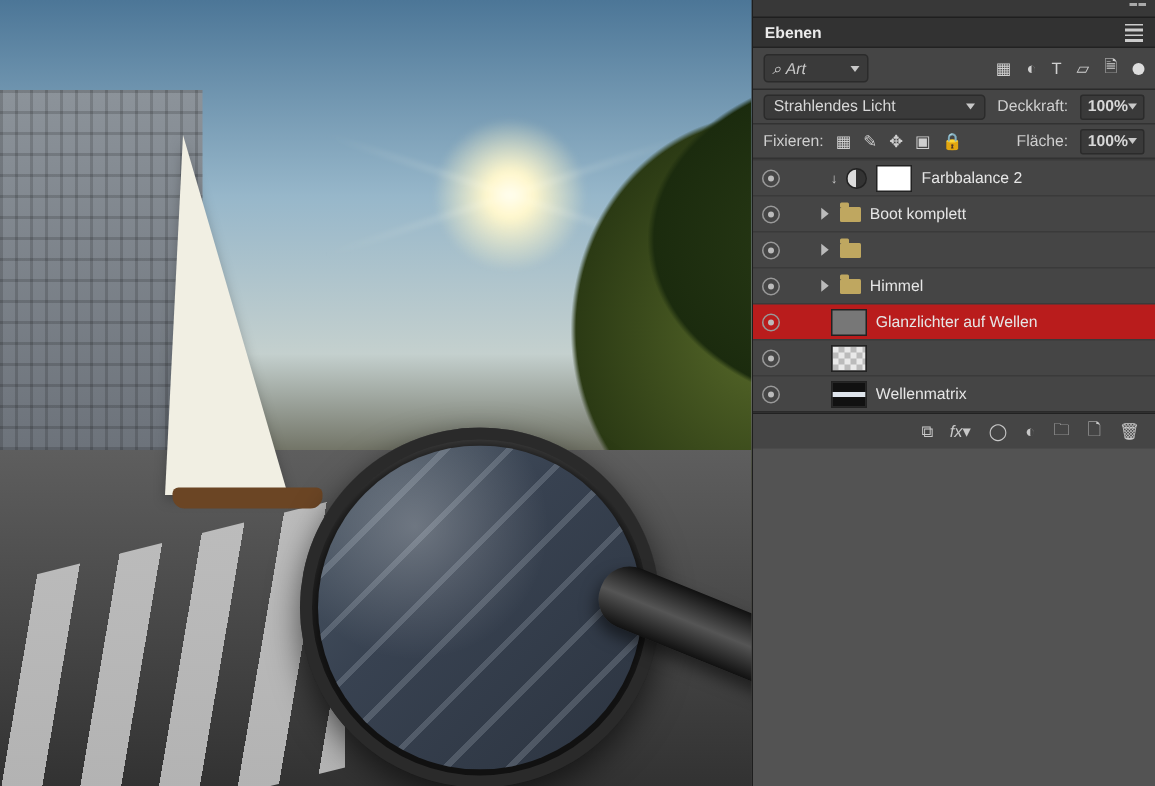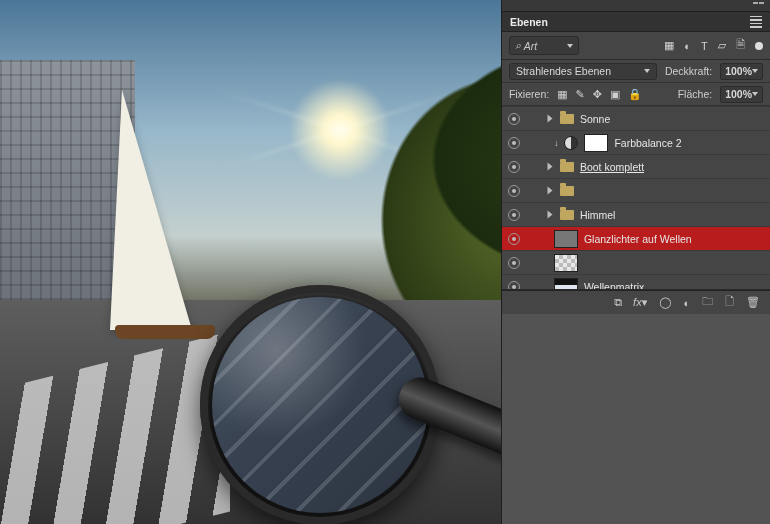--- a/index.html
+++ b/index.html
@@ -146,21 +146,21 @@
   .eye::after{content:"";position:absolute;inset:3px;border-radius:50%;background:#bbb}
   .disc{width:0;height:0;border-left:4px solid transparent;border-right:4px solid transparent;border-top:5px solid #bbb;transform:rotate(-90deg)}
   .folder{width:14px;height:10px;background:#bfa760;border-radius:1px;position:relative}
   .folder::before{content:"";position:absolute;left:0;top:-3px;width:6px;height:3px;background:#bfa760;border-radius:1px 1px 0 0}
   .thumb{width:24px;height:18px;border:1px solid #222;background:#777}
   .thumb.white{background:#fff}
   .thumb.checker{background:
     conic-gradient(#bbb 25%,#e9e9e9 0 50%,#bbb 0 75%,#e9e9e9 0) 0 0/8px 8px}
   .thumb.waves{background:linear-gradient(#111 40%,#dfe5ec 40% 60%,#111 60%)}
   .lname{flex:1;color:#e6e6e6;white-space:nowrap;overflow:hidden;text-overflow:ellipsis}
-  .lname.u{text-decoration:underline}
+  .lname.u{}
   .half-adj{width:14px;height:14px;border-radius:50%;
     background:linear-gradient(90deg,#ddd 50%,#333 50%);border:1px solid #222}
   .link{font-size:9px;color:#ccc}
   
   .bottombar{
     height:24px;display:flex;align-items:center;gap:12px;padding:0 10px;
     border-top:1px solid #222;background:#454545;justify-content:flex-end;
   }
   .bottombar span{color:#c8c8c8;font-size:11px}
   .chain{letter-spacing:-1px}
@@ -209,21 +209,21 @@
       <span class="ic">◐</span>
       <span class="ic">T</span>
       <span class="ic">▱</span>
       <span class="ic">🗎</span>
       <span class="dot"></span>
     </div>
   </div>
 
   <div class="blend-row">
     <div class="select">
-      <span>Strahlendes Ebenen</span>
+      <span>Strahlendes Licht</span>
       <span class="chev"></span>
     </div>
     <span class="lbl" style="margin-left:auto">Deckkraft:</span>
     <div class="valbox">
       <span>100%</span>
       <span class="chev"></span>
     </div>
   </div>
 
   <div class="lock-row">
@@ -238,27 +238,20 @@
     <span class="lbl" style="margin-left:auto">Fläche:</span>
     <div class="valbox">
       <span>100%</span>
       <span class="chev"></span>
     </div>
   </div>
 
   <div class="layers" id="layers">
       <div class="layer">
         <span class="eye"></span>
-        <span style="width:14px"></span>
-        <span class="disc"></span>
-        <span class="folder"></span>
-        <span class="lname">Sonne</span>
-      </div>
-      <div class="layer">
-        <span class="eye"></span>
         <span style="width:22px"></span>
         <span class="link">↓</span>
         <span class="half-adj"></span>
         <span class="thumb white"></span>
         <span class="lname">Farbbalance 2</span>
       </div>
       <div class="layer">
         <span class="eye"></span>
         <span style="width:14px"></span>
         <span class="disc"></span>

